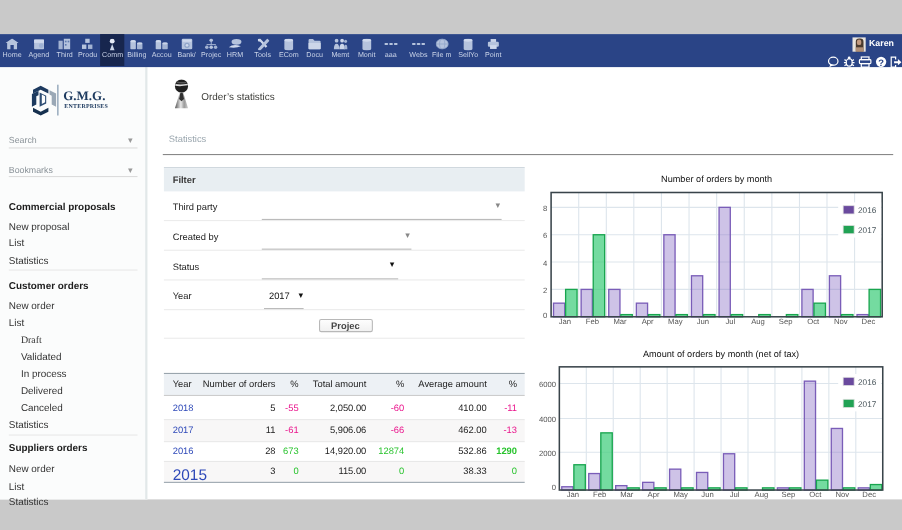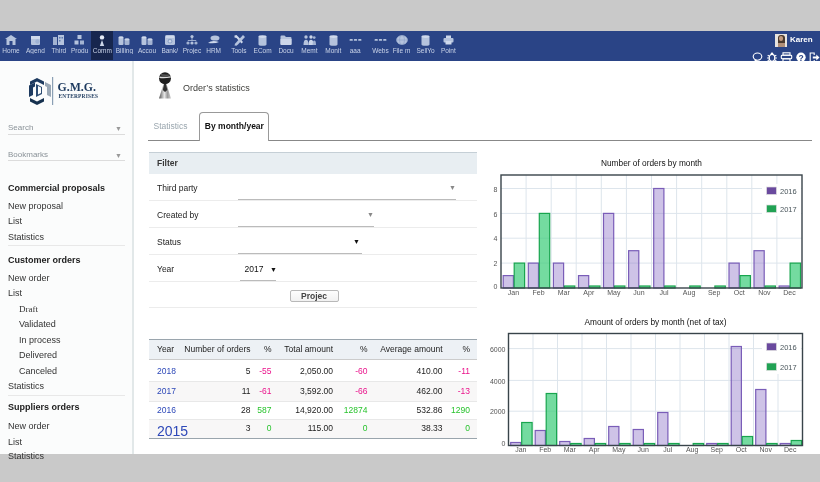--- a/index.html
+++ b/index.html
@@ -67,23 +67,20 @@
           </defs>
 <circle cx="8" cy="6.2" r="6" fill="#1f1f1f"></circle>
 <path d="M2.6 4.4 Q7 5.2 13.7 4.2 L13.9 5.6 Q7 6.8 2.3 6 Z" fill="#ddd"></path>
 <path d="M4 1.8 Q6.5 3 12 2.4 L12.8 3.4 Q6 4.6 3.2 3 Z" fill="#555"></path>
 <path d="M6.5 12 L9.5 12 L14 26.5 L2 26.5 Z" fill="url(#bod)"></path>
 <path d="M7 12 L9 12 L10.3 18 L8 20 L5.8 18 Z" fill="#303030"></path>
 </svg></div>
 <div style="position:absolute;left:183px;top:82.5px;font-size:9px;color:#3c3c38;">Order’s statistics</div>
 <div style="position:absolute;left:148px;top:139.5px;width:664px;border-bottom:1px solid #888;"></div>
 <div style="position:absolute;left:153.5px;top:121px;font-size:8.5px;color:#9aa6ae;">Statistics</div>
-<div class="ab" style="left:199.4px;top:111.5px;width:70px;height:29px;background:#fff;border:1px solid #999;border-bottom:none;border-radius:4px 4px 0 0;text-align:center;z-index:2;">
-        <div style="margin-top:8.5px;font-size:8.5px;font-weight:bold;color:#111;white-space:nowrap;">By month/year</div>
-      </div>
 <div style="position:absolute;left:149px;top:151.5px;width:328px;border-top:1px solid #c5cfd6;"></div>
 <div style="position:absolute;left:149px;top:174px;width:328px;height:27px;border-bottom:1px solid #ececec;">
         <div style="position:absolute;left:8px;top:9px;font-size:8.5px;color:#222;">Third party</div>
         <div style="position:absolute;left:89px;top:25px;width:218px;border-bottom:1px solid #bbb;"></div>
         <div style="position:absolute;left:300px;top:10px;color:#888;font-size:7px;">▼</div>
       </div>
 <div style="position:absolute;left:149px;top:152.5px;width:328px;height:21.5px;background:#e8eef2;">
         <div style="position:absolute;left:8px;top:5px;font-size:8.5px;font-weight:bold;color:#383838;">Filter</div>
       </div>
 <div style="position:absolute;left:149px;top:201px;width:328px;height:27px;border-bottom:1px solid #ececec;">
@@ -126,34 +123,34 @@
         <div style="position:absolute;right:144px;top:0;font-size:8.5px;color:#222;text-align:right;">2,050.00</div>
         <div style="position:absolute;right:109.5px;top:0;font-size:8.5px;color:#ea148c;text-align:right;">-60</div>
         <div style="position:absolute;right:34.5px;top:0;font-size:8.5px;color:#222;text-align:right;">410.00</div>
         <div style="position:absolute;right:7px;top:0;font-size:8.5px;color:#ea148c;text-align:right;">-11</div>
       </div>
 <div style="position:absolute;left:149px;top:381px;width:328px;border-top:1px solid #e8e8e8;"></div>
 <div style="position:absolute;left:149px;top:386px;width:328px;height:13px;">
         <div style="position:absolute;left:8px;top:0;font-size:8.5px;color:#2d48b8;">2017</div>
         <div style="position:absolute;right:226.5px;top:0;font-size:8.5px;color:#222;text-align:right;">11</div>
         <div style="position:absolute;right:205.5px;top:0;font-size:8.5px;color:#ea148c;text-align:right;">-61</div>
-        <div style="position:absolute;right:144px;top:0;font-size:8.5px;color:#222;text-align:right;">3,592.00</div>
+        <div style="position:absolute;right:144px;top:0;font-size:8.5px;color:#222;text-align:right;">5,906.06</div>
         <div style="position:absolute;right:109.5px;top:0;font-size:8.5px;color:#ea148c;text-align:right;">-66</div>
         <div style="position:absolute;right:34.5px;top:0;font-size:8.5px;color:#222;text-align:right;">462.00</div>
         <div style="position:absolute;right:7px;top:0;font-size:8.5px;color:#ea148c;text-align:right;">-13</div>
       </div>
 <div style="position:absolute;left:149px;top:400.5px;width:328px;border-top:1px solid #e8e8e8;"></div>
 <div style="position:absolute;left:149px;top:404.5px;width:328px;height:13px;">
         <div style="position:absolute;left:8px;top:0;font-size:8.5px;color:#2d48b8;">2016</div>
         <div style="position:absolute;right:226.5px;top:0;font-size:8.5px;color:#222;text-align:right;">28</div>
-        <div style="position:absolute;right:205.5px;top:0;font-size:8.5px;color:#28c32d;text-align:right;">587</div>
+        <div style="position:absolute;right:205.5px;top:0;font-size:8.5px;color:#28c32d;text-align:right;">673</div>
         <div style="position:absolute;right:144px;top:0;font-size:8.5px;color:#222;text-align:right;">14,920.00</div>
         <div style="position:absolute;right:109.5px;top:0;font-size:8.5px;color:#28c32d;text-align:right;">12874</div>
         <div style="position:absolute;right:34.5px;top:0;font-size:8.5px;color:#222;text-align:right;">532.86</div>
-        <div style="position:absolute;right:7px;top:0;font-size:8.5px;color:#28c32d;text-align:right;">1290</div>
+        <div style="position:absolute;right:7px;top:0;font-size:8.5px;color:#28c32d;text-align:right;font-weight:bold;">1290</div>
       </div>
 <div style="position:absolute;left:149px;top:419px;width:328px;border-top:1px solid #e8e8e8;"></div>
 <div style="position:absolute;left:149px;top:423px;width:328px;height:13px;">
         <div style="position:absolute;left:8px;top:0;font-size:14px;color:#2d48b8;">2015</div>
         <div style="position:absolute;right:226.5px;top:0;font-size:8.5px;color:#222;text-align:right;">3</div>
         <div style="position:absolute;right:205.5px;top:0;font-size:8.5px;color:#28c32d;text-align:right;">0</div>
         <div style="position:absolute;right:144px;top:0;font-size:8.5px;color:#222;text-align:right;">115.00</div>
         <div style="position:absolute;right:109.5px;top:0;font-size:8.5px;color:#28c32d;text-align:right;">0</div>
         <div style="position:absolute;right:34.5px;top:0;font-size:8.5px;color:#222;text-align:right;">38.33</div>
         <div style="position:absolute;right:7px;top:0;font-size:8.5px;color:#28c32d;text-align:right;">0</div>

